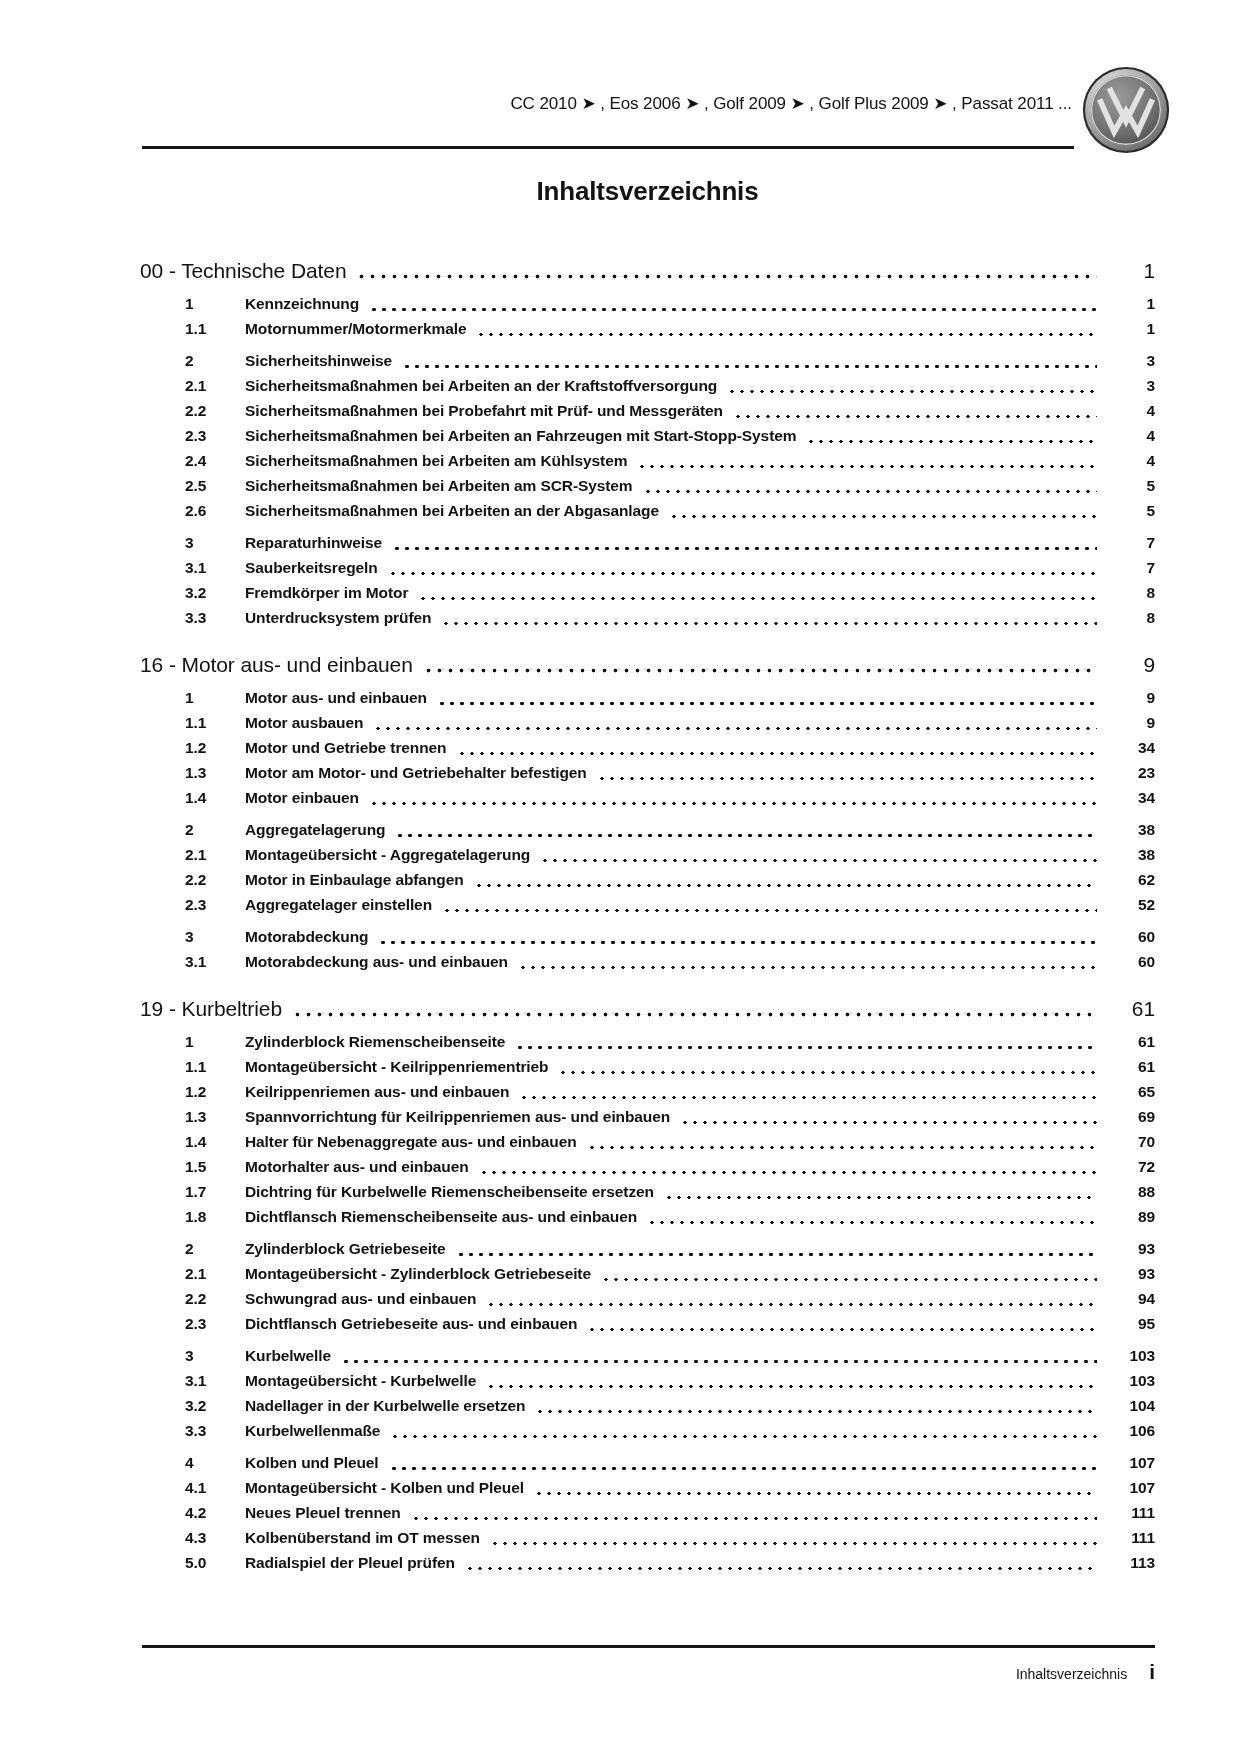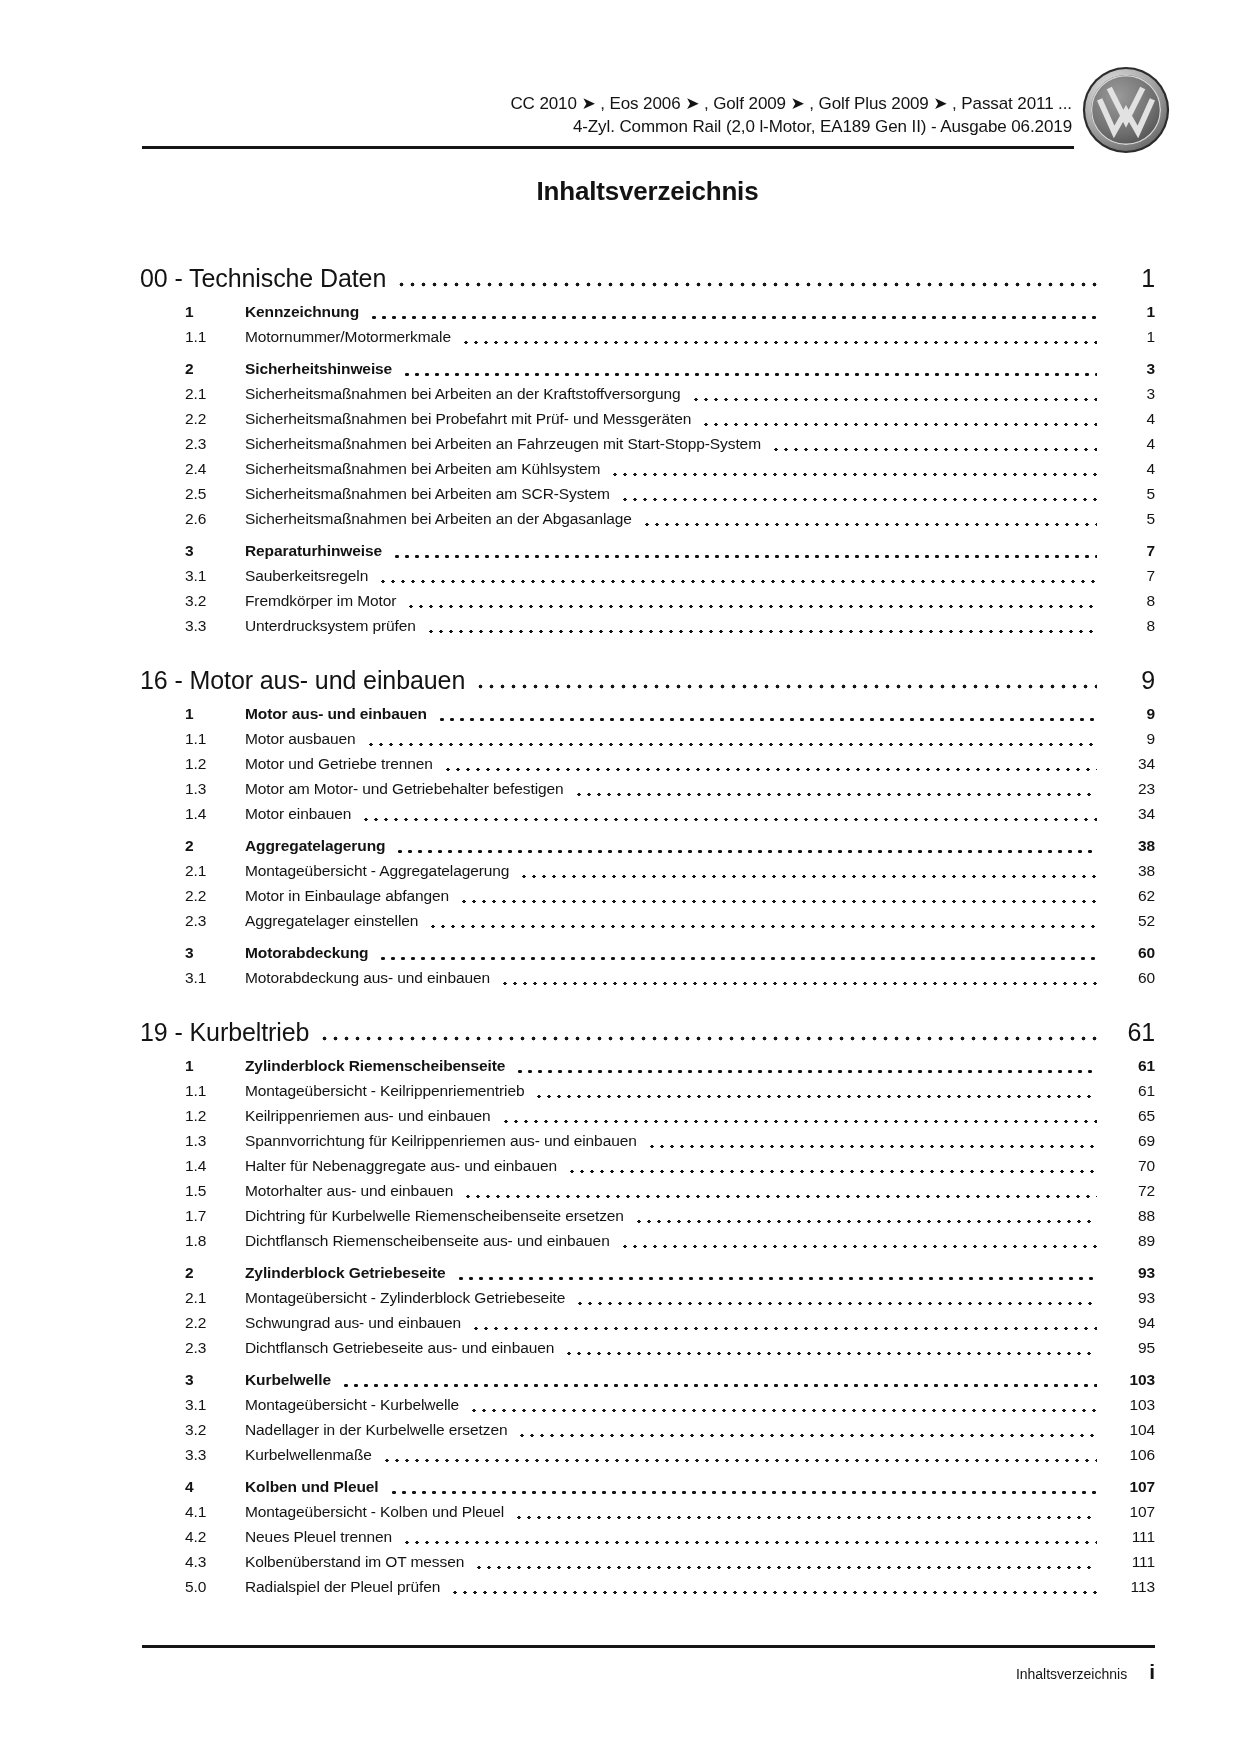--- a/index.html
+++ b/index.html
@@ -37,26 +37,26 @@
   }
   
   .toc{
     position:absolute;left:140px;top:236px;
     width:1015px;
     font-size:15.5px;
     letter-spacing:-0.1px;
   }
   .row{display:flex;align-items:baseline;line-height:25px;}
   .row.chapter{
-    font-size:25px;line-height:27px;
-    margin-top:29px;
+    font-size:21px;line-height:27px;
+    margin-top:21px;
   }
   .row.l1{font-weight:bold;margin-top:7px;}
   .sp-num{flex:0 0 60px;}
-  .entry{padding-left:45px;}
+  .entry{padding-left:45px;font-weight:bold;}
   .sp-title{white-space:nowrap;}
   .leader{
     flex:1 1 auto;
     height:5px;
     margin:0 10px 4px 10px;
     align-self:flex-end;
     background-image:radial-gradient(circle,#161616 1.5px,transparent 1.8px);
     background-size:10px 5px;
     background-position:0 60%;
     background-repeat:repeat-x;
@@ -84,21 +84,20 @@
   .ftr-page{font-size:21px;font-weight:bold;}
 </style>
 </head>
 <body>
 
 <div class="page">
 
   <header>
     <div class="hdr-text">
       <div>CC 2010 ➤ , Eos 2006 ➤ , Golf 2009 ➤ , Golf Plus 2009 ➤ , Passat 2011 ...</div>
-      <div>4-Zyl. Common Rail (2,0 l-Motor, EA189 Gen II) - Ausgabe 06.2019</div>
     </div>
     <div class="hdr-rule"></div>
     <svg class="vw-logo" viewBox="0 0 100 100" aria-hidden="true">
       <defs>
         <radialGradient id="vwRim" cx="35%" cy="28%" r="85%">
           <stop offset="0%" stop-color="#e6e6e6"></stop>
           <stop offset="55%" stop-color="#a8a8a8"></stop>
           <stop offset="100%" stop-color="#5c5c5c"></stop>
         </radialGradient>
         <radialGradient id="vwInner" cx="38%" cy="30%" r="90%">

